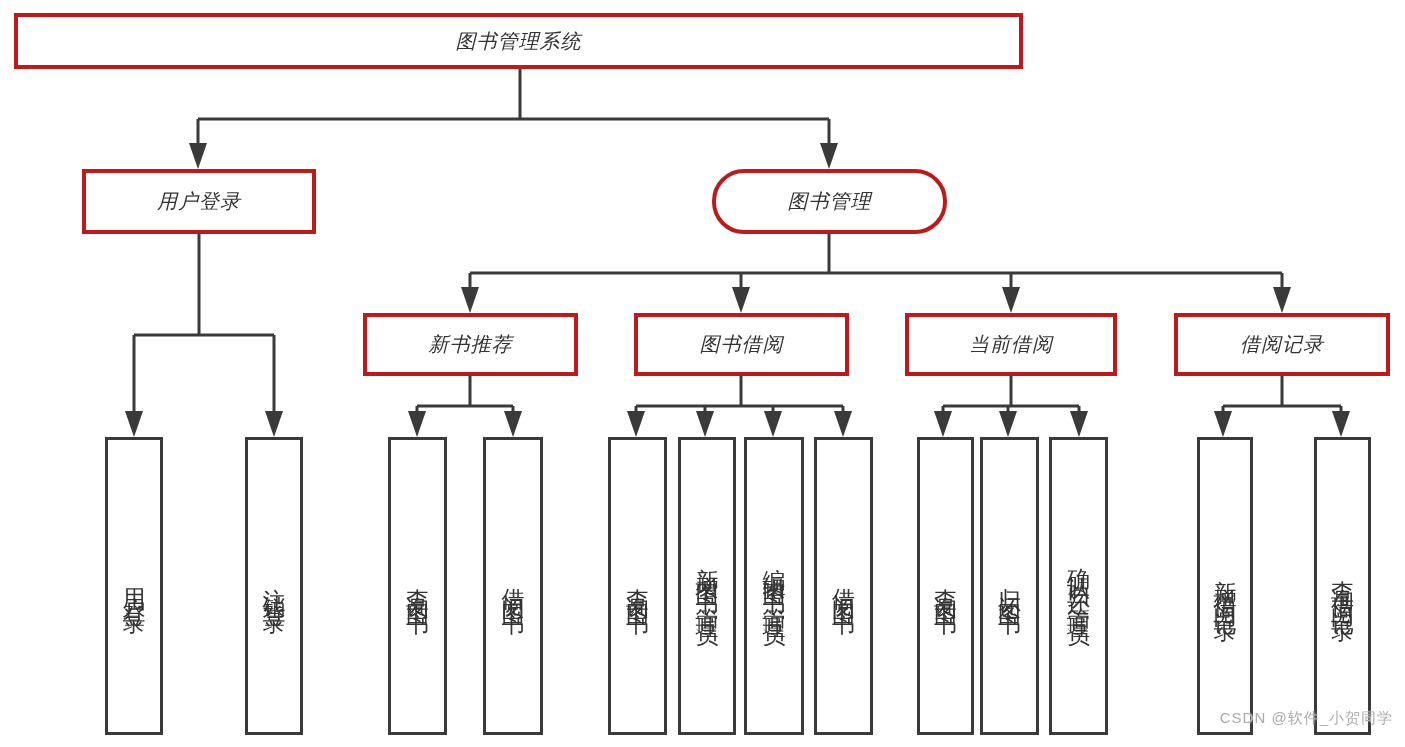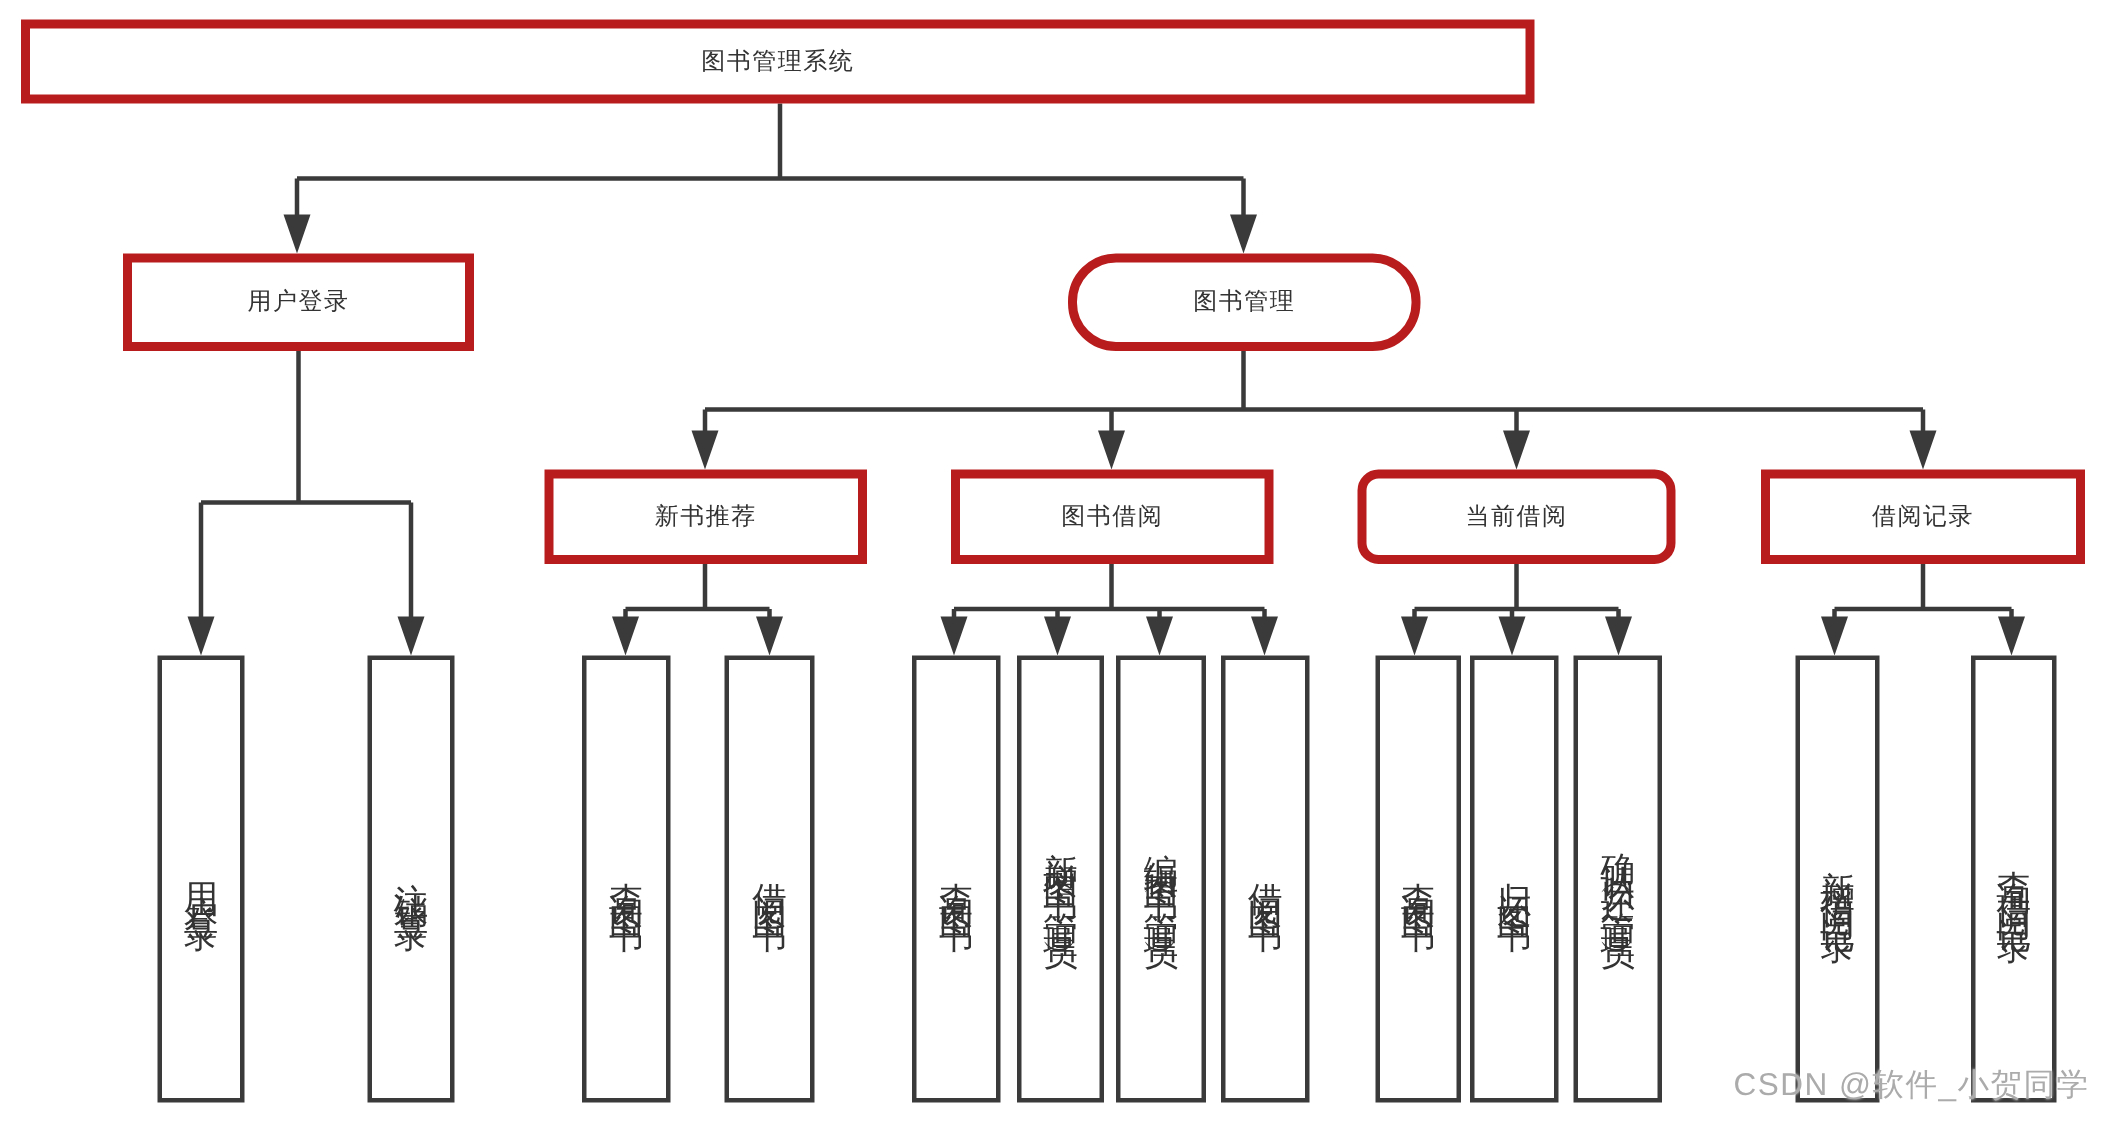--- a/index.html
+++ b/index.html
@@ -17,29 +17,30 @@
   }
   .connectors {
     position: absolute;
     left: 0; top: 0;
     width: 1405px;
     height: 747px;
   }
   .node {
     position: absolute;
     box-sizing: border-box;
-    border: 6px solid #b91c1c;
+    border: 4px solid #b91c1c;
     background: #ffffff;
     display: flex;
     align-items: center;
     justify-content: center;
     color: #333333;
-    font-size: 16px;
+    font-size: 20px;
     letter-spacing: 1px;
     white-space: nowrap;
+    font-style: italic;
   }
   .leaf {
     position: absolute;
     box-sizing: border-box;
     border: 3px solid #3a3a3a;
     background: #ffffff;
     top: 437px;
     height: 298px;
     display: flex;
     align-items: center;
@@ -51,21 +52,21 @@
     writing-mode: vertical-rl;
     text-orientation: mixed;
     letter-spacing: 8px;
     line-height: 1;
     white-space: nowrap;
   }
   .watermark {
     position: absolute;
     right: 12px;
     top: 709px;
-    font-size: 21px;
+    font-size: 15px;
     color: #ababab;
     letter-spacing: 1px;
     text-shadow: 0 0 2px #ffffff;
     white-space: nowrap;
   }
 </style>
 </head>
 <body>
 
 <div class="stage">
@@ -101,21 +102,21 @@
   <div class="node" style="left:712px; top:169px; width:235px; height:65px;border-radius:32px;">
     <span>图书管理</span>
   </div>
 
   <div class="node" style="left:363px; top:313px; width:215px; height:63px;">
     <span>新书推荐</span>
   </div>
   <div class="node" style="left:634px; top:313px; width:215px; height:63px;">
     <span>图书借阅</span>
   </div>
-  <div class="node" style="left:905px; top:313px; width:212px; height:63px;border-radius:14px;">
+  <div class="node" style="left:905px; top:313px; width:212px; height:63px;">
     <span>当前借阅</span>
   </div>
   <div class="node" style="left:1174px; top:313px; width:216px; height:63px;">
     <span>借阅记录</span>
   </div>
 
   <div class="leaf" style="left:105px; width:58px;">
     <span class="vtext">用户登录</span>
   </div>
   <div class="leaf" style="left:245px; width:58px;">

